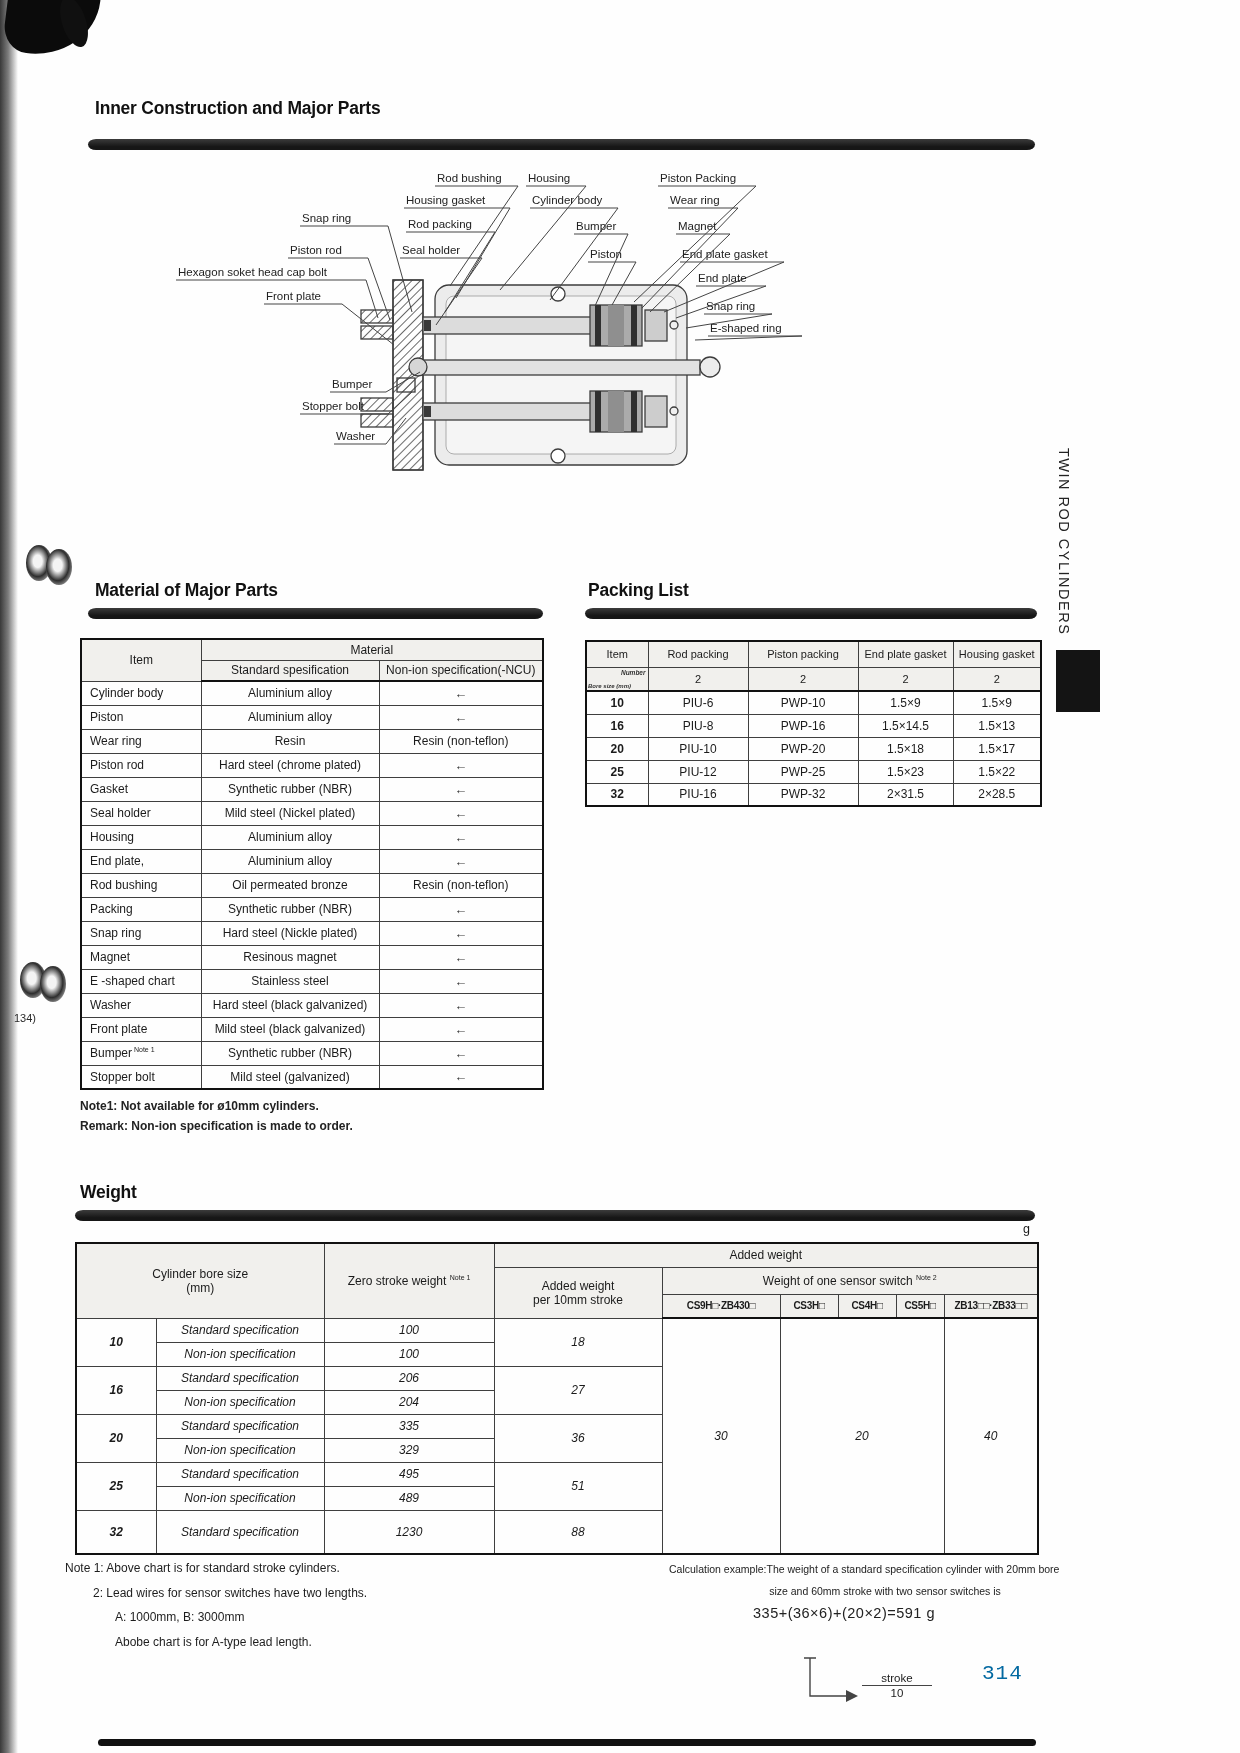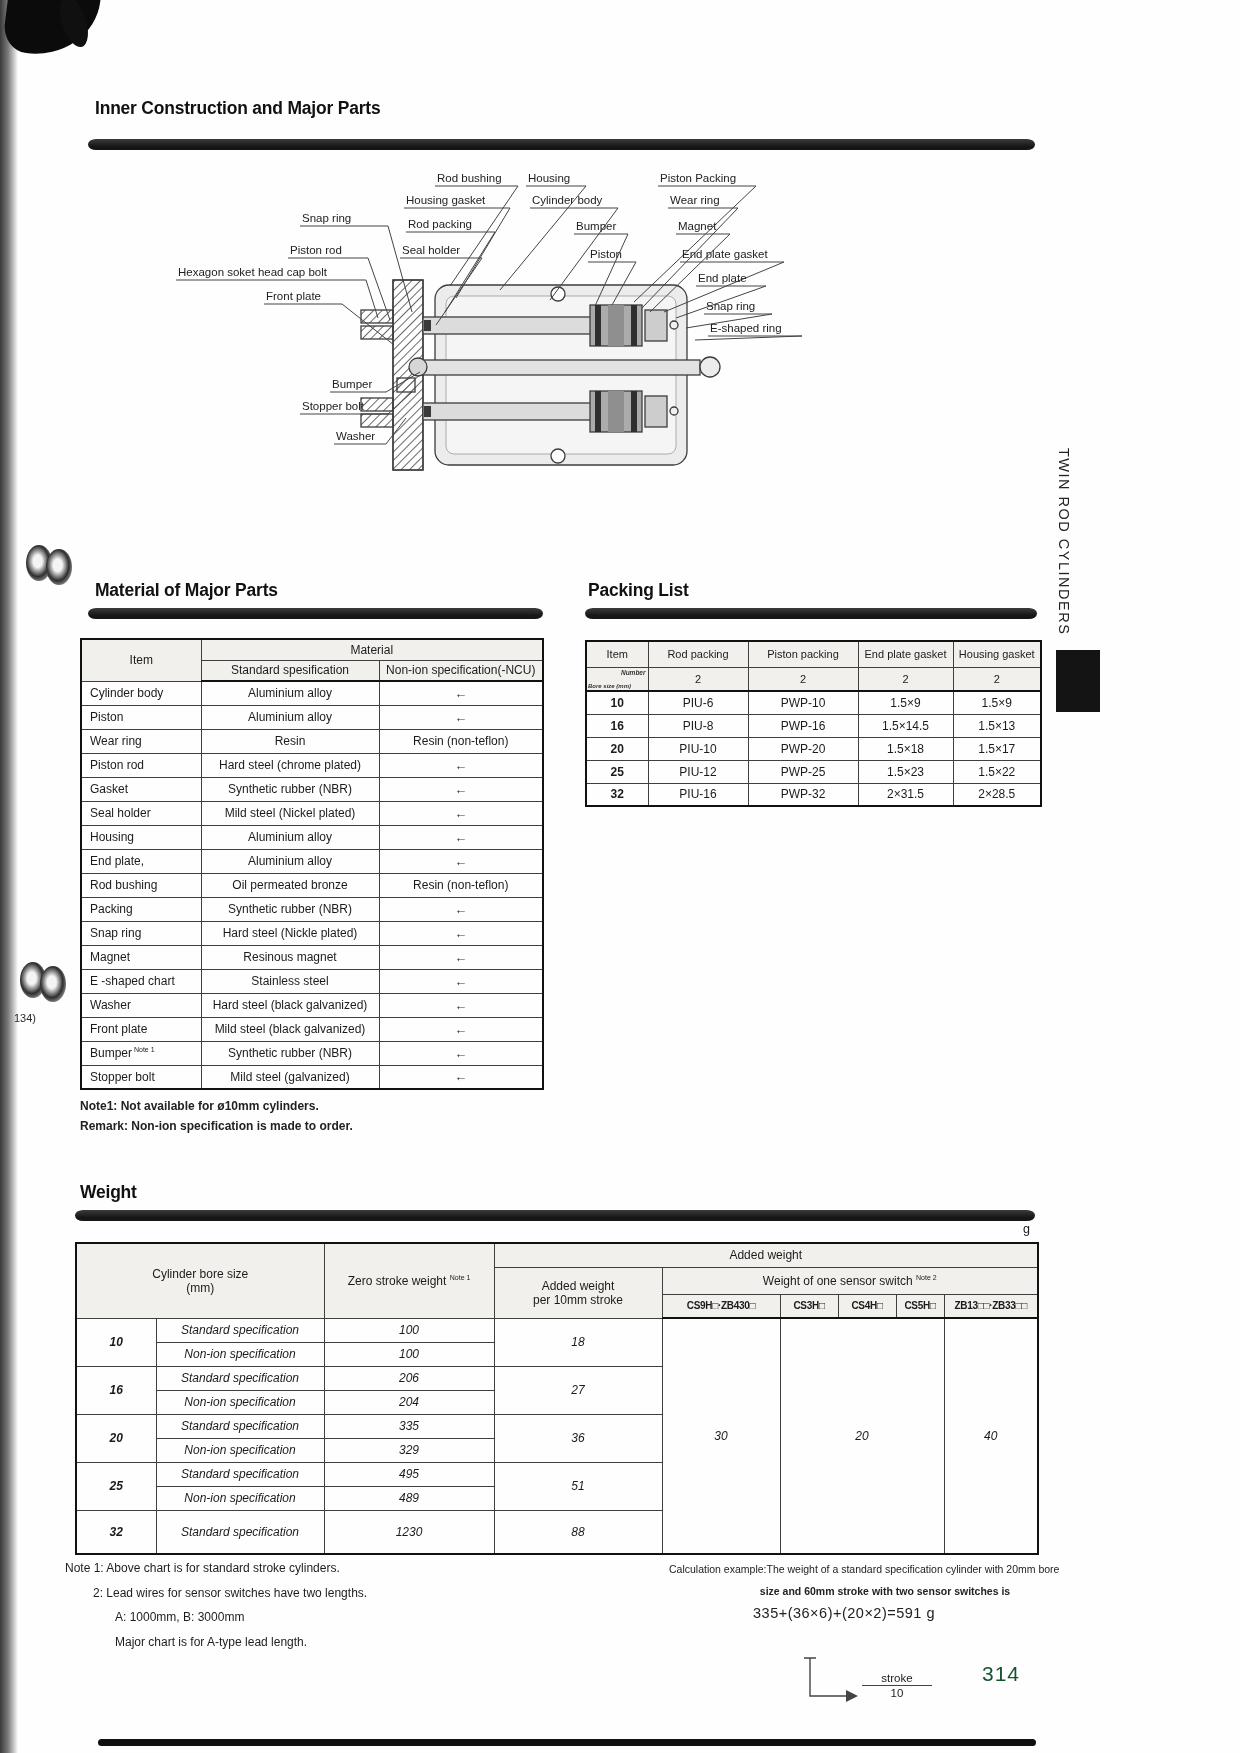--- a/index.html
+++ b/index.html
@@ -76,28 +76,28 @@
   .wtable tbody tr.tall{height:44px;}
   .wtable td.bore{font-weight:700;}
   .unit-g{position:absolute;left:1000px;top:1222px;width:30px;text-align:right;font-size:12.5px;}
 
   .wnotes{position:absolute;left:65px;top:1556px;font-size:12px;line-height:24.5px;color:#1d1d1d;}
   .wnotes .n1{padding-left:28px;}
   .wnotes .n2,.wnotes .n3{padding-left:50px;}
 
   .calc{position:absolute;left:655px;top:1558px;width:460px;font-size:10.5px;color:#222;line-height:22px;}
   .calc .l1{padding-left:14px;}
-  .calc .l2{text-align:center;font-weight:bold;}
+  .calc .l2{text-align:center;}
   .calc .formula{font-size:14.5px;padding-left:98px;letter-spacing:.5px;}
   .frac{position:absolute;left:862px;top:1672px;width:70px;text-align:center;font-size:11.5px;}
   .frac .num{border-bottom:1.5px solid #444;padding:0 6px 1px;}
   .frac .den{padding-top:1px;}
   .calc-arrow{position:absolute;left:798px;top:1654px;}
 
-  .page-number{position:absolute;left:982px;top:1662px;font-size:21px;color:#14532d;letter-spacing:1px;}
+  .page-number{position:absolute;left:982px;top:1662px;font-size:21px;color:#0369a1;letter-spacing:1px;font-family:Liberation Mono, monospace;}
 
   
   .watermark{position:absolute;left:252px;top:722px;font-size:100px;color:#c7c7c7;
     letter-spacing:2px;mix-blend-mode:lighten;opacity:.92;white-space:nowrap;pointer-events:none;z-index:40;}
 </style>
 </head>
 <body>
 
 <div class="page">
 
@@ -509,21 +509,21 @@
           <td>1230</td>
           <td rowspan="1">88</td>
         </tr>
       </tbody>
   </table>
 
   <div class="wnotes">
     <div class="n0">Note 1: Above chart is for standard stroke cylinders.</div>
     <div class="n1">2: Lead wires for sensor switches have two lengths.</div>
     <div class="n2">A: 1000mm, B: 3000mm</div>
-    <div class="n3">Major chart is for A-type lead length.</div>
+    <div class="n3">Abobe chart is for A-type lead length.</div>
   </div>
 
   <div class="calc">
     <div class="l1">Calculation example:The weight of a standard specification cylinder with 20mm bore</div>
     <div class="l2">size and 60mm stroke with two sensor switches is</div>
     <div class="formula">335+(36×6)+(20×2)=591 g</div>
   </div>
   <svg class="calc-arrow" width="66" height="52">
     <path d="M6 4 H18 M12 4 V42 H48" stroke="#444" stroke-width="1.4" fill="none"></path>
     <polygon points="48,36 60,42 48,48" fill="#444"></polygon>

